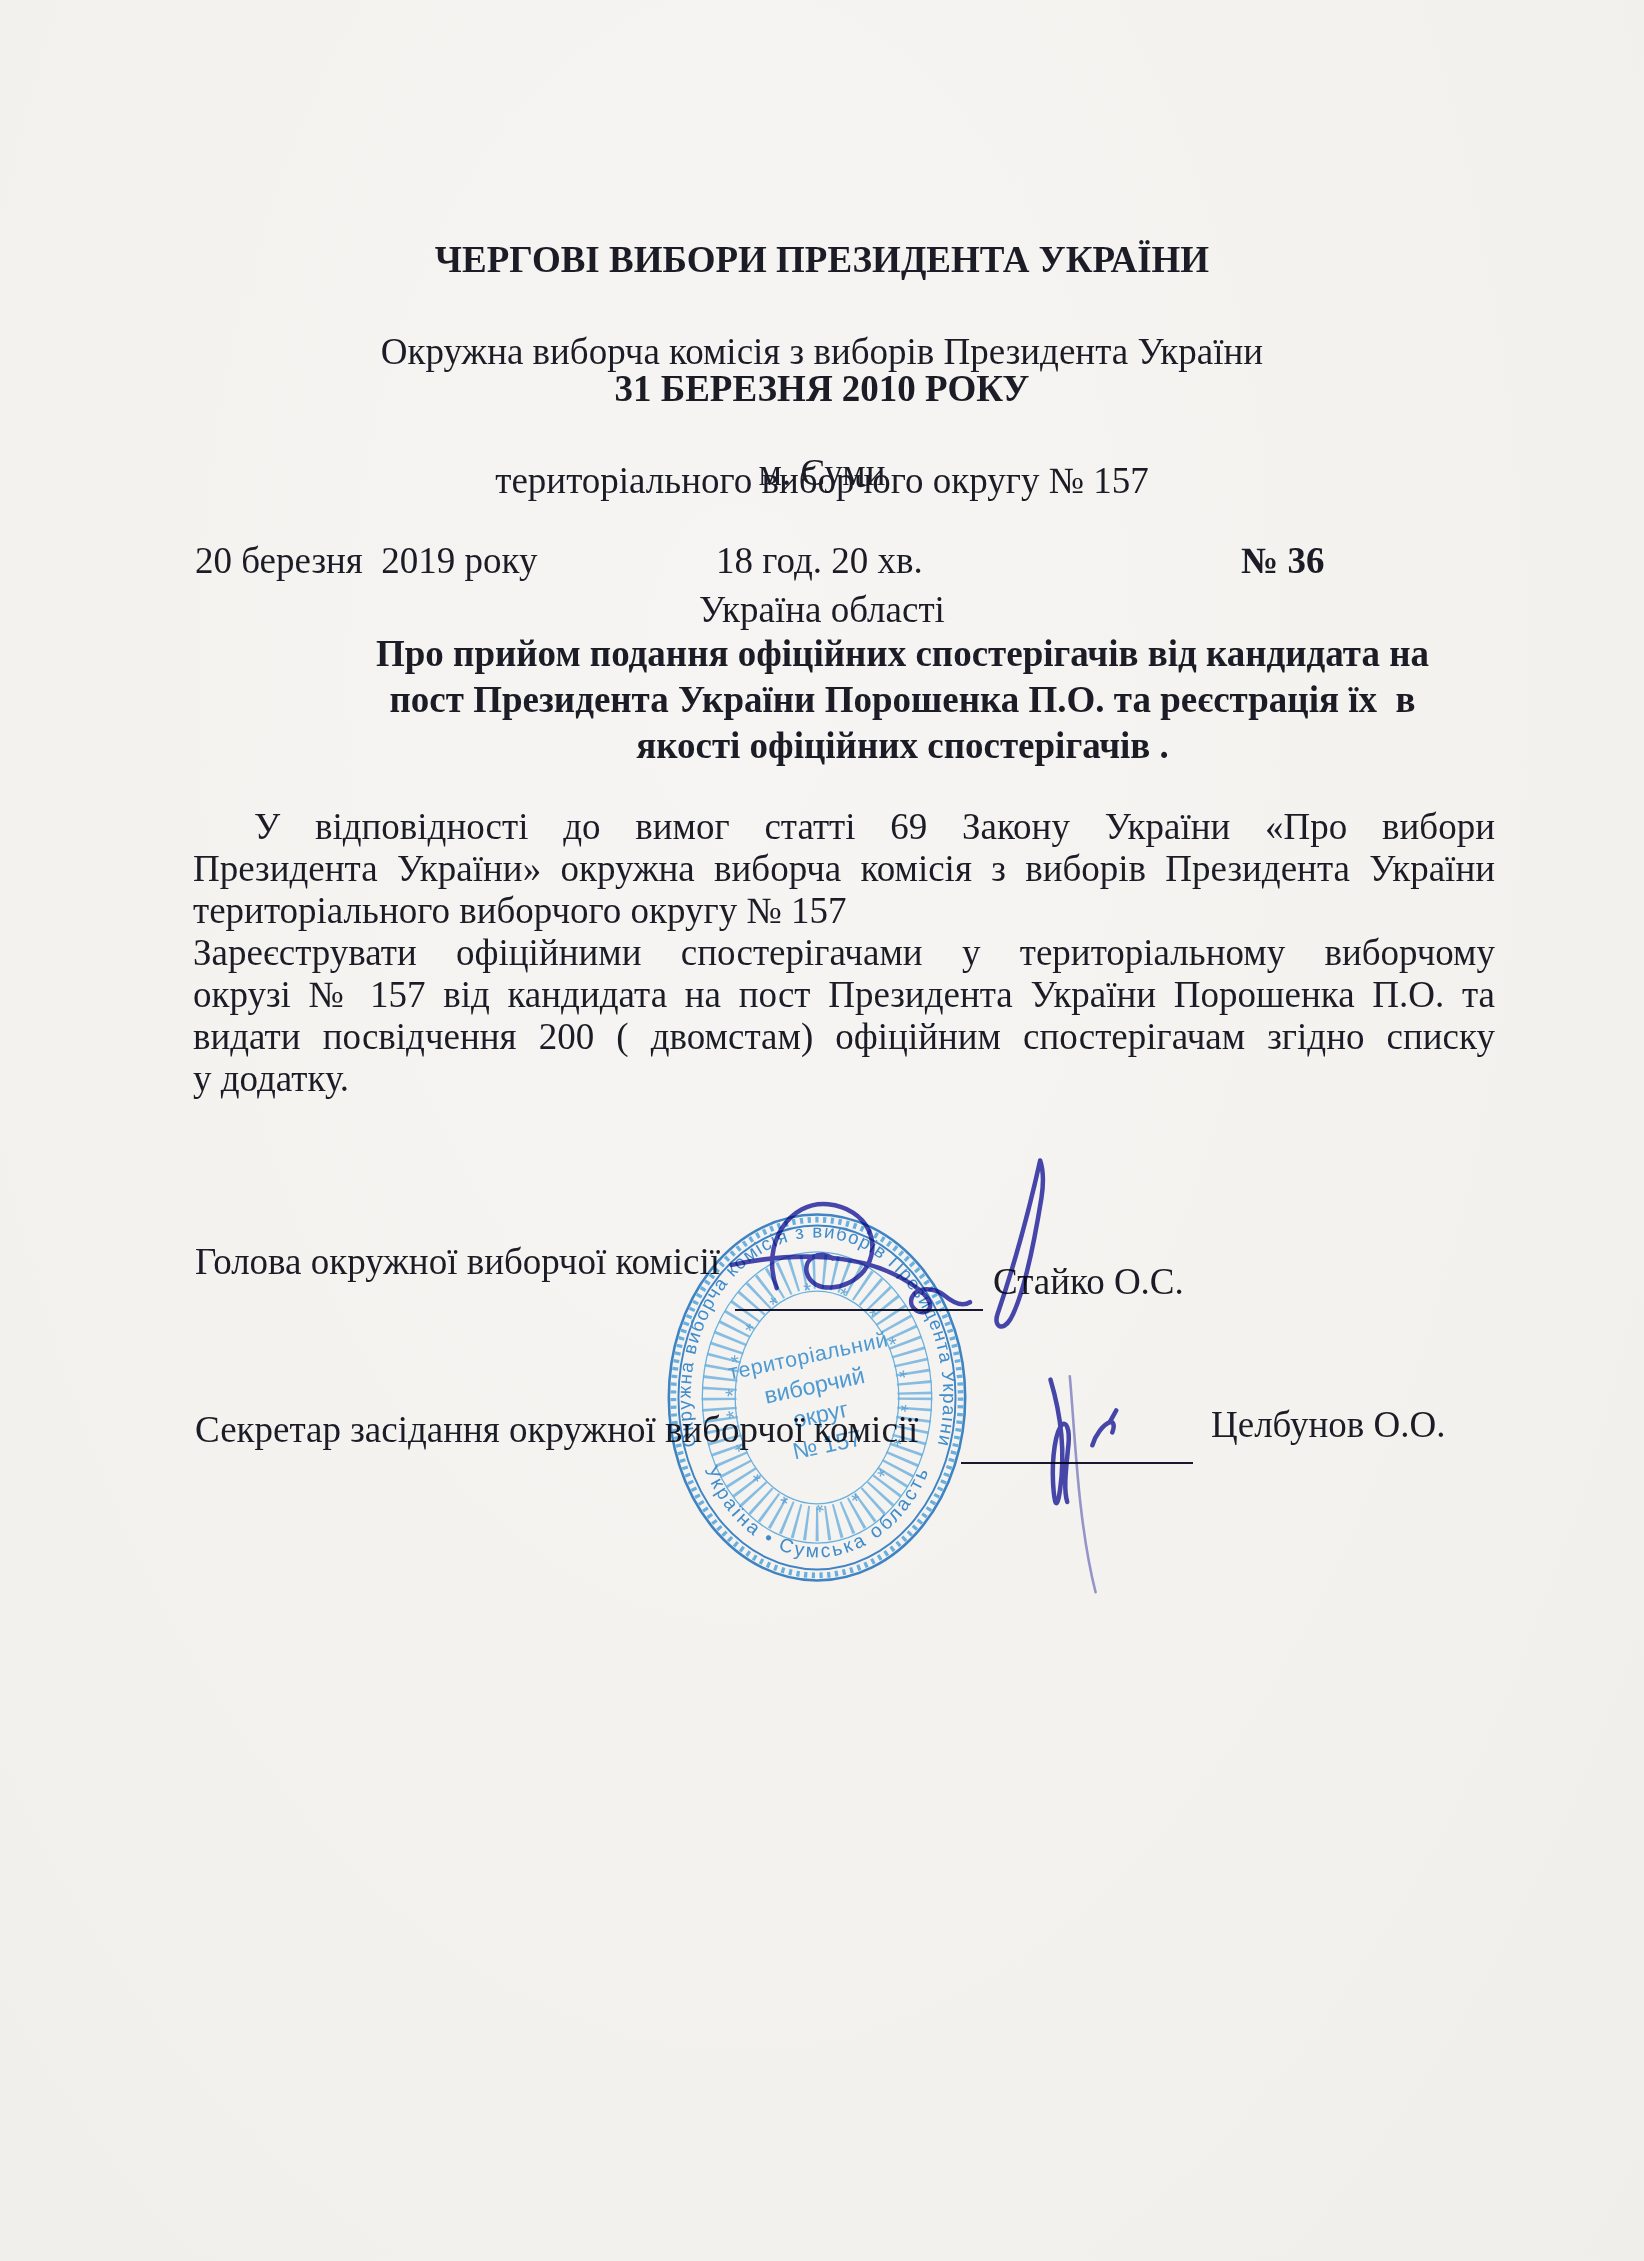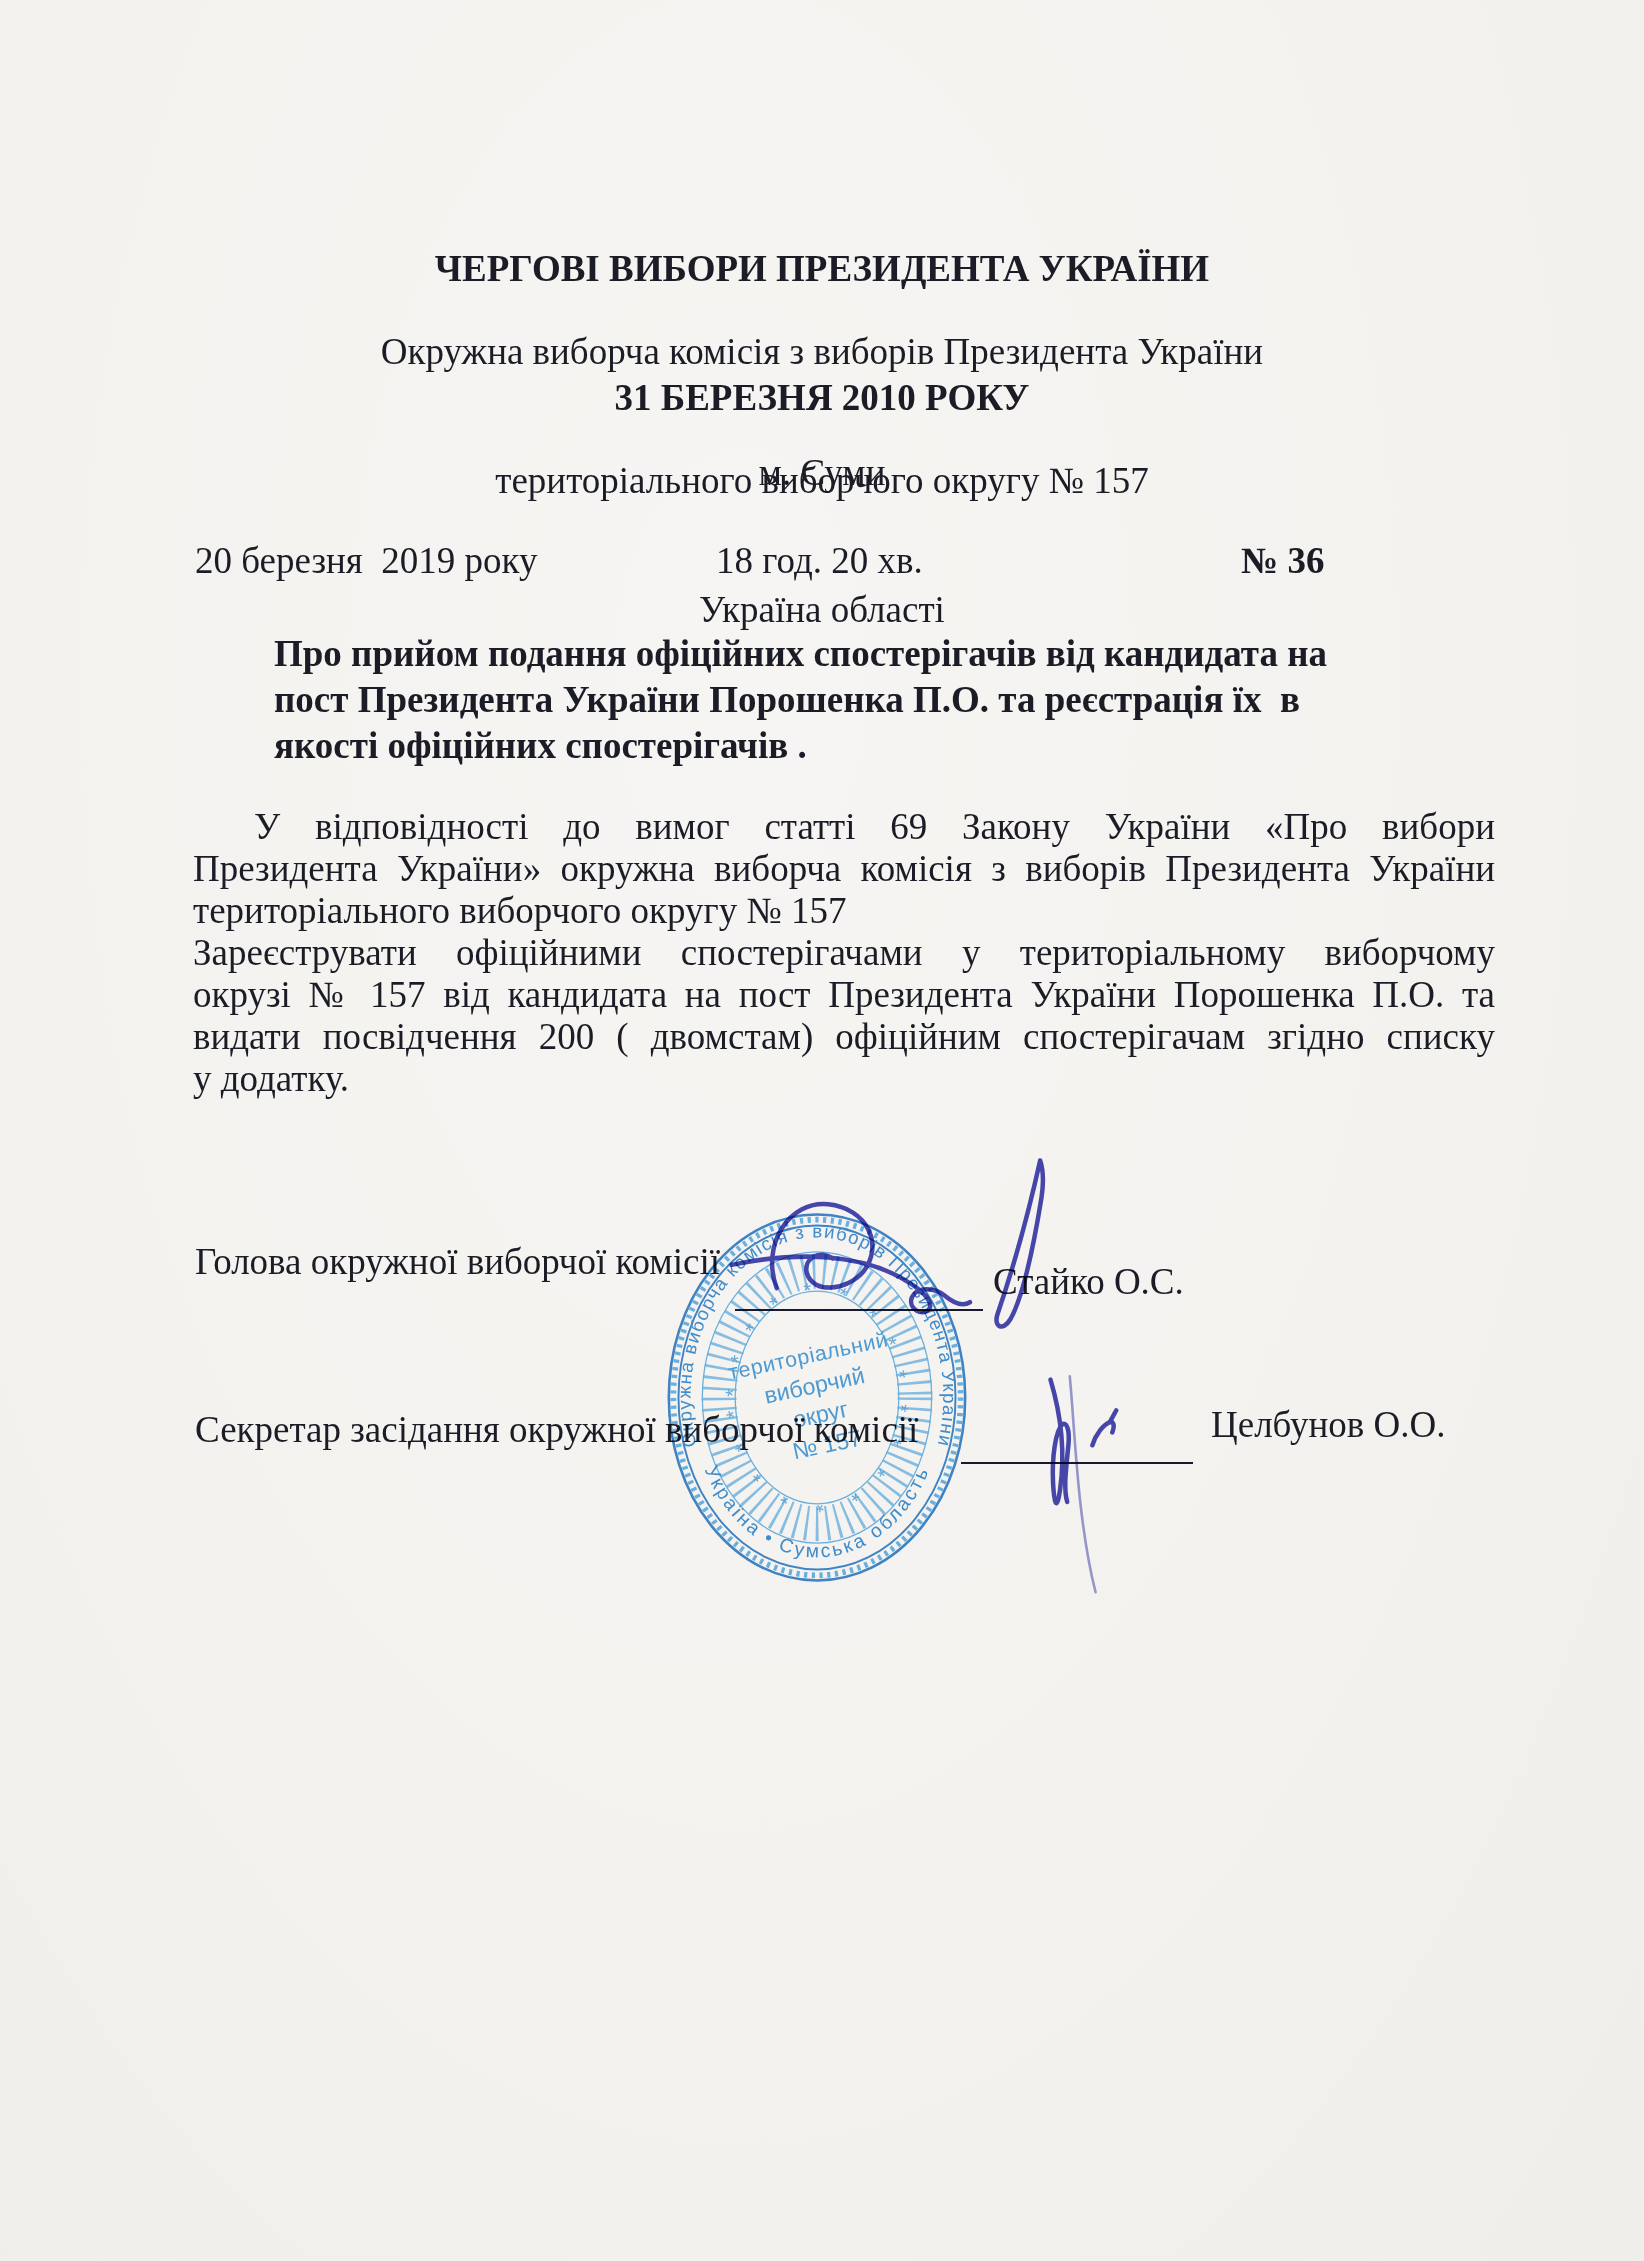--- a/index.html
+++ b/index.html
@@ -10,32 +10,32 @@
       radial-gradient(ellipse at 45% 30%, #f6f5f3 0%, #f3f2ef 55%, #efeeea 100%);
     overflow:hidden;
     font-family:"Liberation Serif","DejaVu Serif",serif;
     color:#1c1c26;
   }
   .abs{position:absolute;}
   .center-line{left:0;right:0;text-align:center;white-space:pre;}
   .fs{font-size:37px;line-height:43px;}
   .b{font-weight:700;}
   
-  .hdr1{top:161px;}
+  .hdr1{top:152px;}
   .hdr2{top:244px;}
   
   .doctype{top:412px;}
   .place{top:451px;}
   
   .meta{top:540px;font-size:37px;line-height:42px;white-space:pre;}
   .meta-date{left:195px;}
   .meta-time{left:716px;}
   .meta-num{left:1241px;font-weight:700;}
   
-  .subject{top:631px;left:274px;width:1257px;font-weight:700;
+  .subject{top:631px;left:274px;width:1257px;text-align:center;font-weight:700;
            font-size:37px;line-height:46px;}
   .subject div{white-space:pre;}
   
   .body-block{top:806px;left:193px;width:1302px;font-size:37px;line-height:42px;}
   .jline{text-align:justify;text-align-last:justify;}
   .indent{padding-left:61px;}
   
   .sig-label{font-size:37px;line-height:42px;white-space:pre;}
   .sig1-label{top:1241px;left:195px;}
   .sig2-label{top:1409px;left:195px;}

